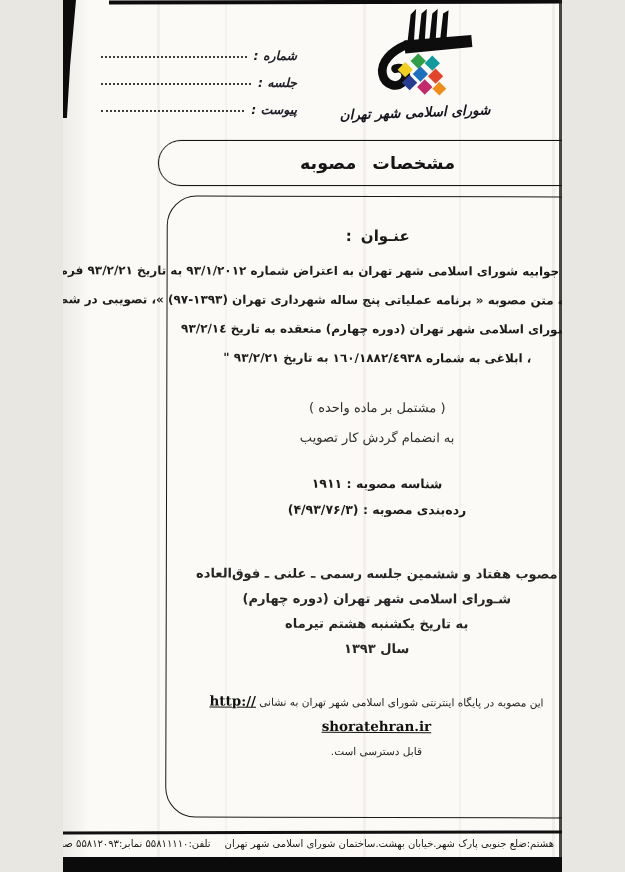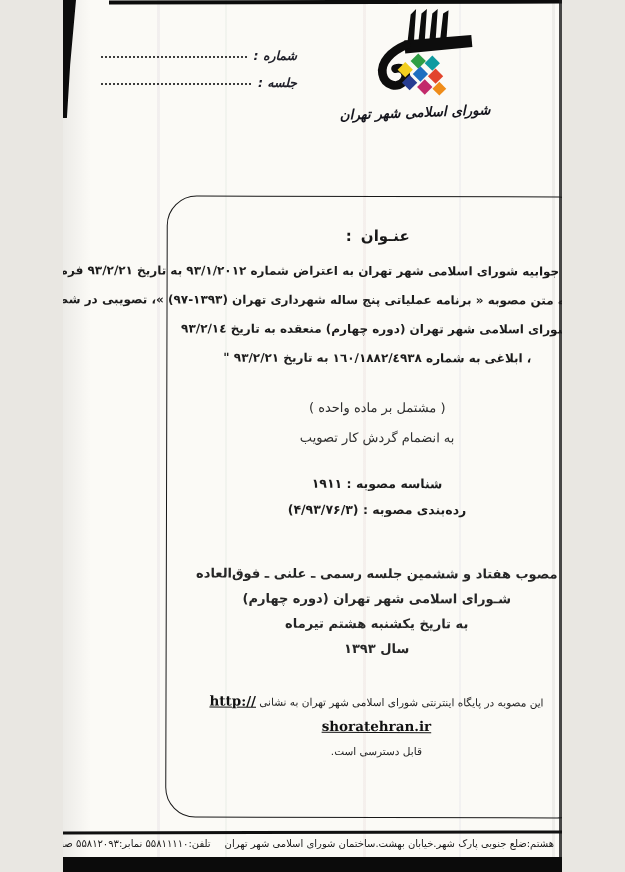--- a/index.html
+++ b/index.html
@@ -92,20 +92,24 @@
 
   <div class="fields">
     <div class="field-row">
       <span class="dots"></span>
       <span class="field-label">شماره :</span>
     </div>
     <div class="field-row">
       <span class="dots"></span>
       <span class="field-label">جلسه :</span>
     </div>
+    <div class="field-row">
+      <span class="dots"></span>
+      <span class="field-label">پیوست :</span>
+    </div>
   </div>
 
   <div class="logo">
     <svg width="150" height="92" viewBox="0 0 120 85">
 
       <path fill="#0d0d0d" d="M56 6 L61 1 L59 31 L53 32 Z M66 5 L71 1 L69 31 L63 32 Z M76 5 L81 1 L79 31 L73 32 Z M86 5 L91 2 L89 30 L83 31 Z"></path>
 
       <path fill="#0d0d0d" d="M50 30 L112 25 L113 36 L51 42 Z"></path>
 
       <path fill="none" stroke="#0d0d0d" stroke-width="8" stroke-linecap="round" d="M52 34 C38 40 28 50 30 61 C32 72 45 75 50 67 C54 61 49 54 42 56"></path>
@@ -129,20 +133,23 @@
       <path fill="none" stroke="#0e0e0e" stroke-width="2.4" stroke-linecap="round" d="M21 7 Q24 1 27 6 Q30 1 33 6"></path>
       <path fill="#0e0e0e" d="M28 12 C31.5 23 31.5 41 28 55 C24.5 41 24.5 23 28 12 Z"></path>
       <path fill="#0e0e0e" d="M23 16 C16 26 16 42 24 51 C19 41 19 25 26 17 Z"></path>
       <path fill="#0e0e0e" d="M33 16 C40 26 40 42 32 51 C37 41 37 25 30 17 Z"></path>
       <path fill="#0e0e0e" d="M16 11 C5 25 5 45 19 58 C9 45 8 24 19 13 Z"></path>
       <path fill="#0e0e0e" d="M40 11 C51 25 51 45 37 58 C47 45 48 24 37 13 Z"></path>
     </svg>
     <div class="emblem-caption">جمهوری اسلامی ایران</div>
   </div>
 
+  <div class="banner">
+    <span class="banner-title">مشخصات مصوبه</span>
+  </div>
 
   <div class="doc-box">
     <div class="doc-heading">عنـوان :</div>
 
     <div class="title-par">
       <div class="title-line">" جوابیه شورای اسلامی شهر تهران به اعتراض شماره ۹۳/۱/۲۰۱۲ به تاریخ ۹۳/۲/۲۱ فرمانداری تهران</div>
       <div class="title-line">به متن مصوبه « برنامه عملیاتی پنج ساله شهرداری تهران (۱۳۹۳-۹۷) »، تصویبی در شصت و دومین</div>
       <div class="title-line">شورای اسلامی شهر تهران (دوره چهارم) منعقده به تاریخ ۹۳/۲/۱٤</div>
       <div class="title-line">، ابلاغی به شماره ١٦٠/١٨٨٢/٤٩٣٨ به تاریخ ۹۳/۲/۲۱ "</div>
     </div>

